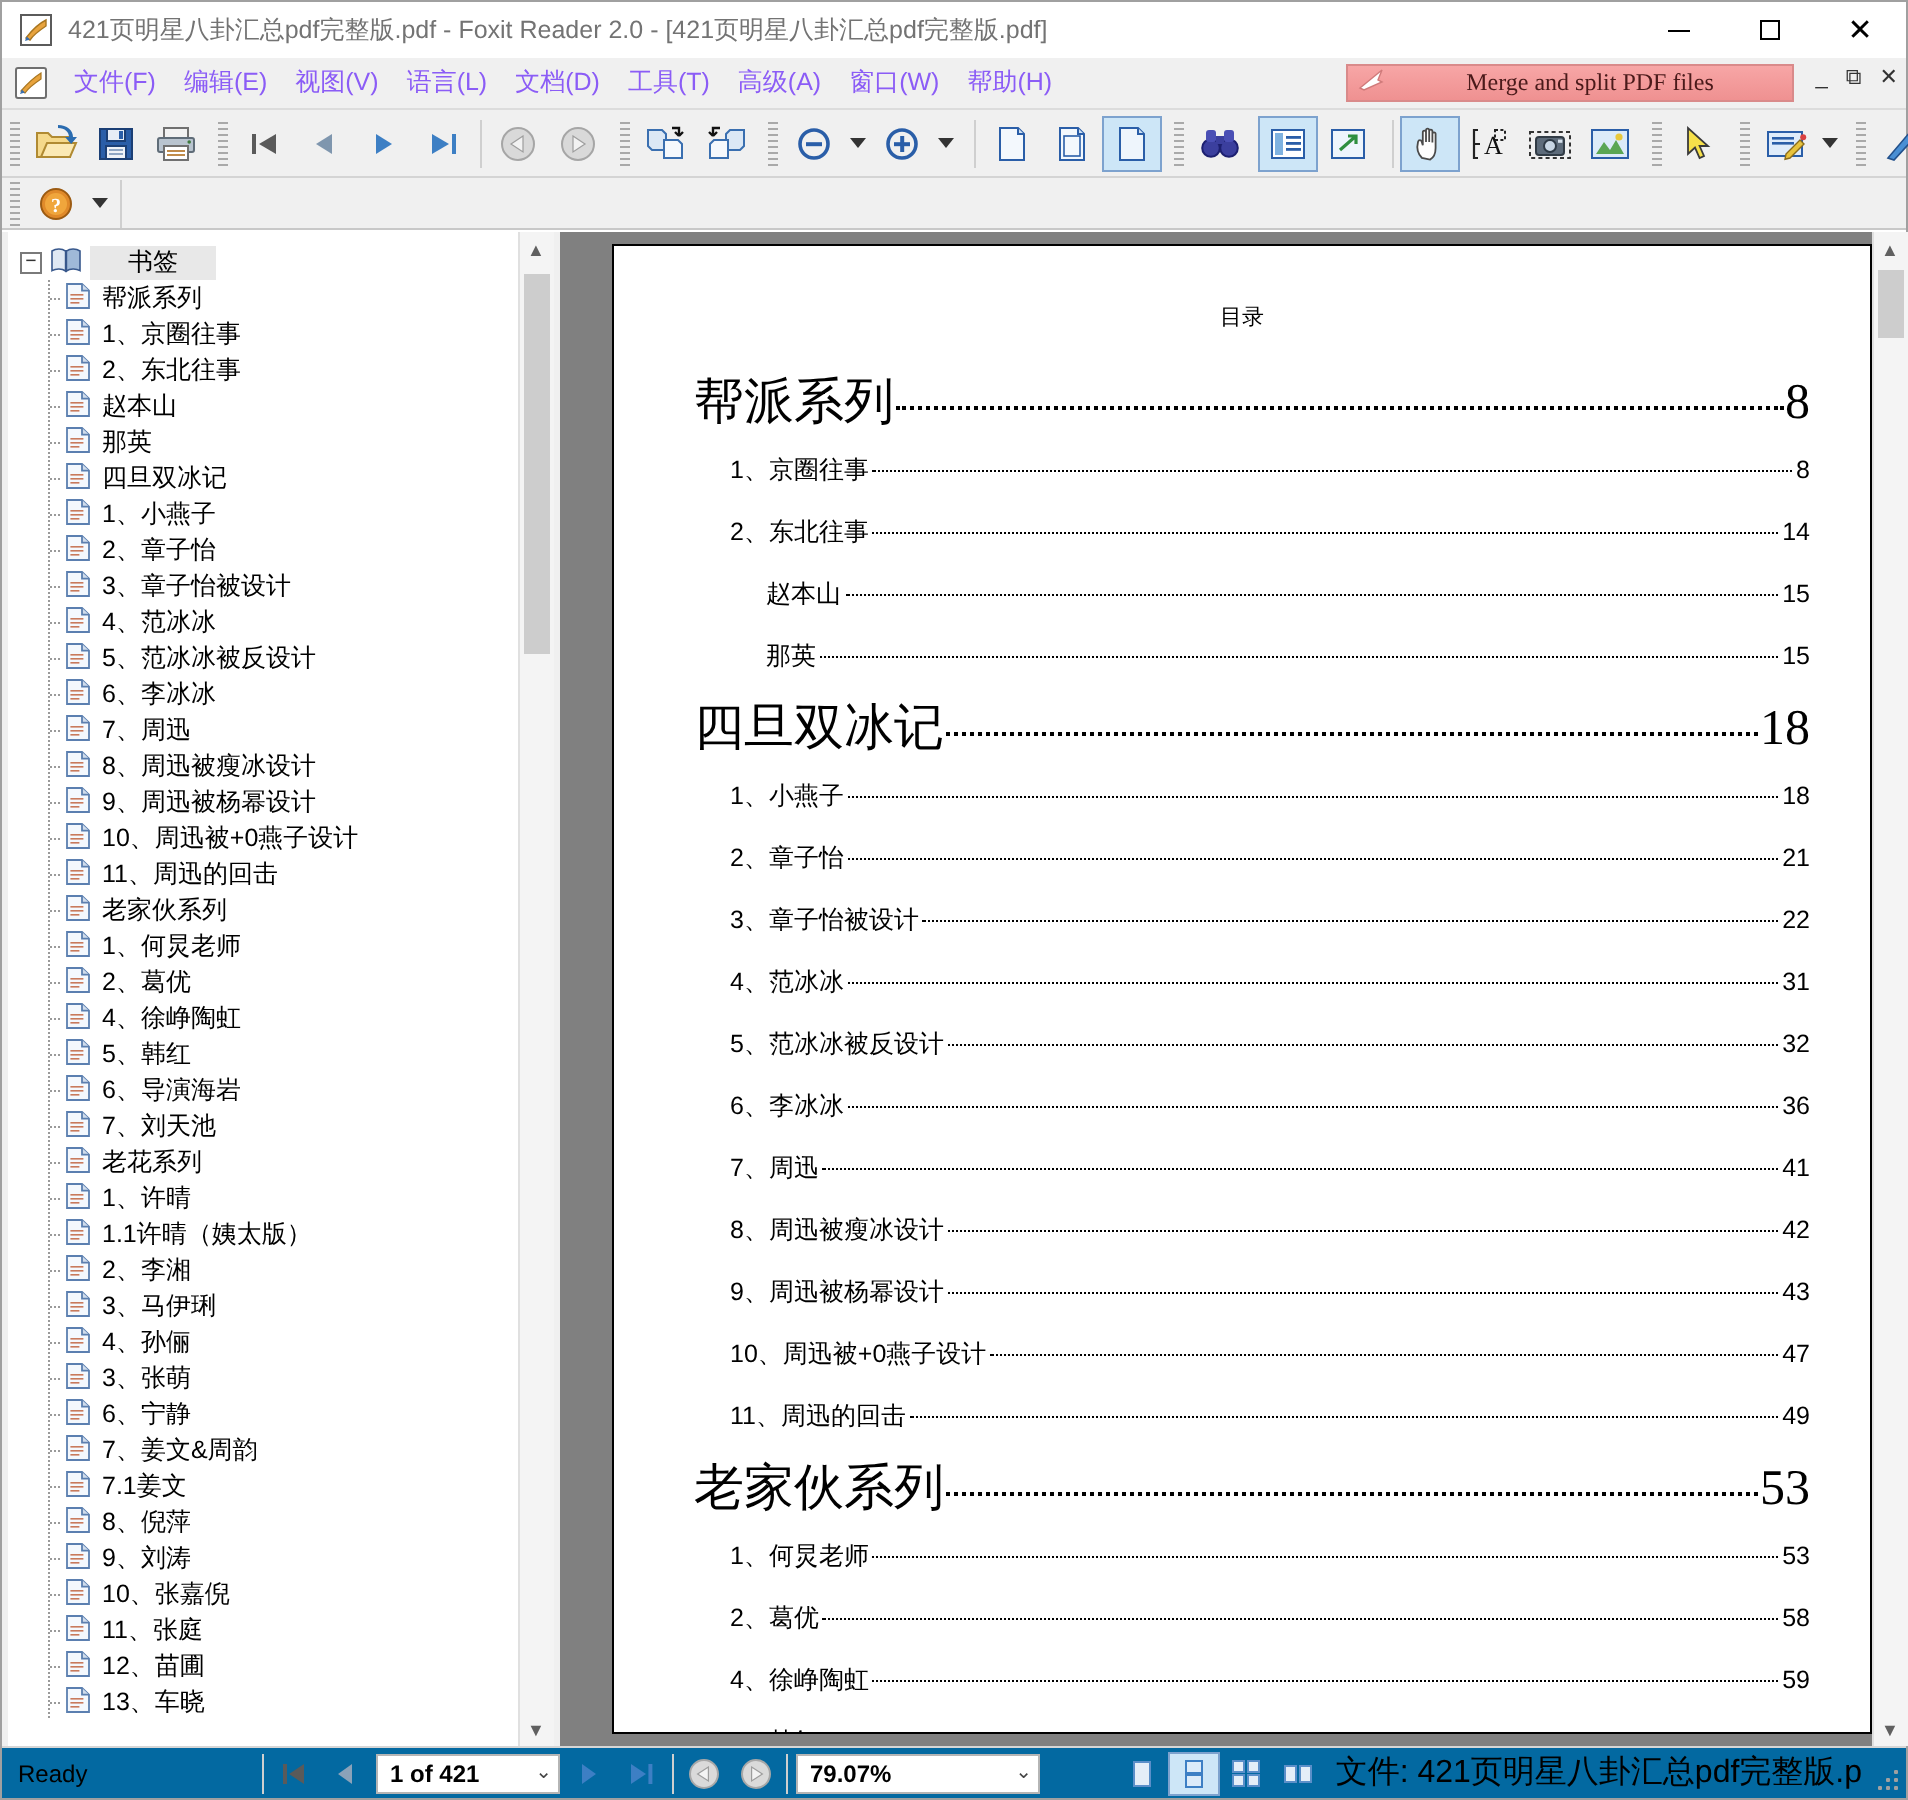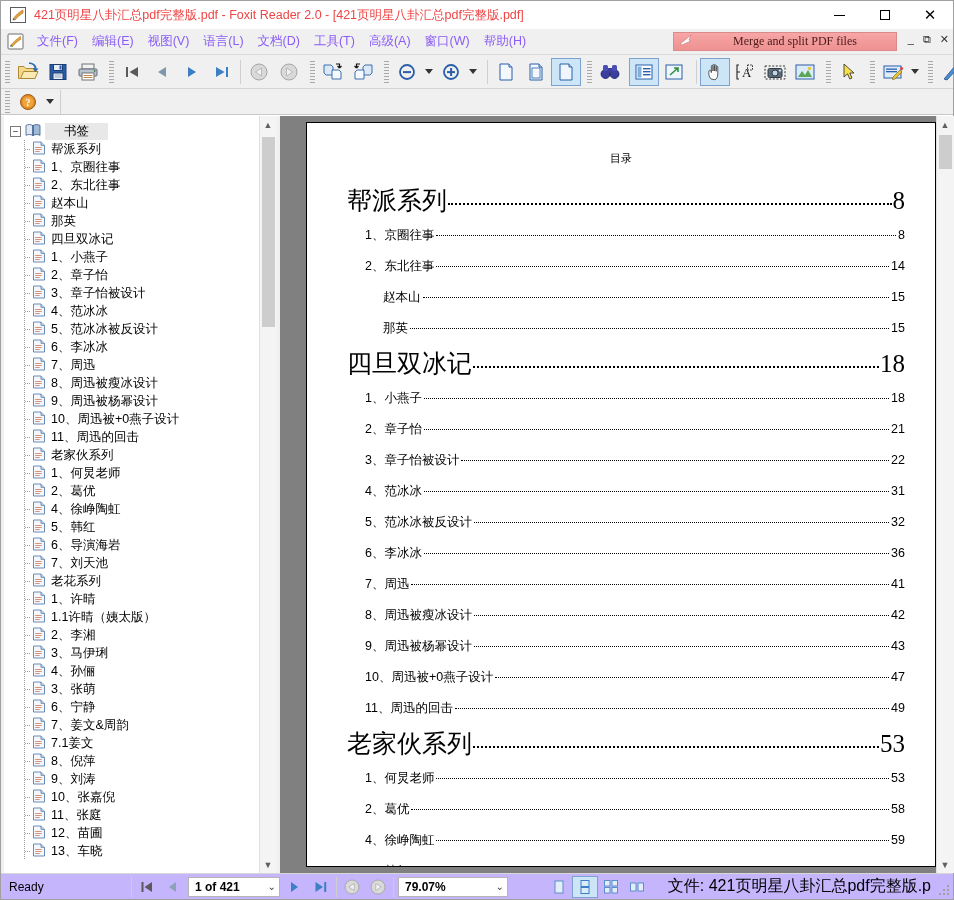--- a/index.html
+++ b/index.html
@@ -32,21 +32,21 @@
     box-sizing: border-box;
     position: relative;
   }
   .titlebar .app-icon {
     width: 18px; height: 18px;
     margin-right: 7px;
     flex: 0 0 auto;
   }
   .titlebar .title-text {
     font-size: 12.5px;
-    color: #ef4444;
+    color: #737373;
     white-space: nowrap;
     letter-spacing: 0px;
   }
   .winbtns {
     position: absolute; right: 0; top: 0;
     height: 28px; display: flex;
   }
   .winbtn {
     width: 45px; height: 28px;
     display: flex; align-items: center; justify-content: center;
@@ -305,21 +305,21 @@
     width: 17px; flex: 0 0 17px;
     background: #f4f4f4;
     display: flex; flex-direction: column; align-items: center;
     box-sizing: border-box;
     border-left: 1px solid #e0e0e0;
   }
 
   
   .statusbar {
     height: 26px; min-height: 26px;
-    background: #c4b5fd;
+    background: #0369a1;
     display: flex; align-items: center;
     box-sizing: border-box;
     border-top: 1px solid #d6d6d6;
     position: relative;
   }
   .status-ready {
     width: 120px; padding-left: 8px;
     font-size: 12px;
   }
   .sb-sep { width: 1px; height: 20px; background: #cfcfcf; margin: 0 2px; }
@@ -331,21 +331,21 @@
     width: 92px; height: 20px;
     background: #fff;
     border: 1px solid #b5b5b5;
     display: flex; align-items: center;
     box-sizing: border-box;
     padding: 0 3px 0 6px;
     margin: 0 2px;
   }
   .pagebox .val { flex: 1; font-size: 12px; font-weight: bold; }
   .zoombox {
-    width: 110px; height: 20px;
+    width: 122px; height: 20px;
     background: #fff;
     border: 1px solid #b5b5b5;
     display: flex; align-items: center;
     box-sizing: border-box;
     padding: 0 3px 0 6px;
     margin: 0 2px;
   }
   .zoombox .val { flex: 1; font-size: 12px; font-weight: bold; }
   .layout-btn {
     width: 26px; height: 22px;

